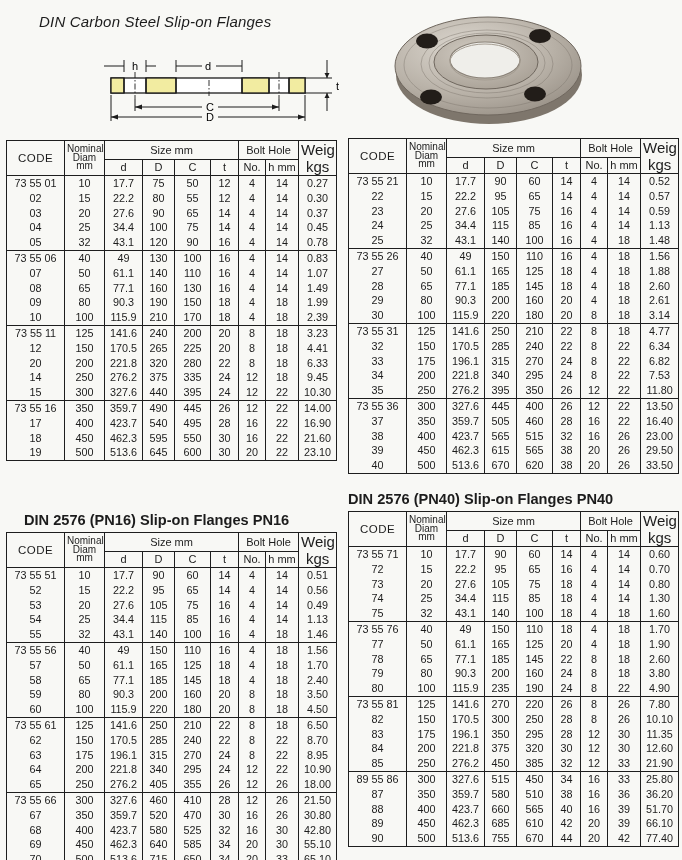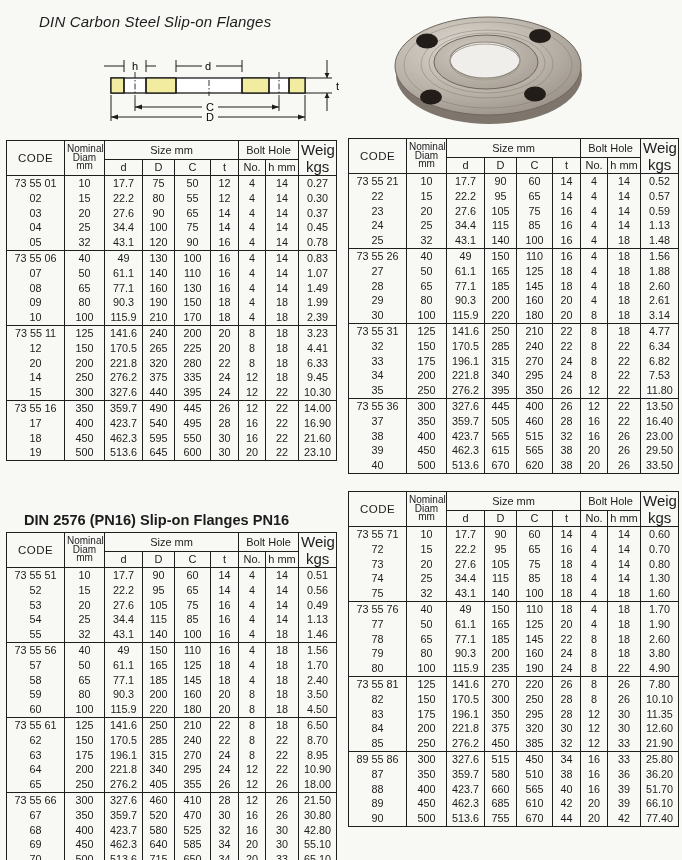--- a/index.html
+++ b/index.html
@@ -917,20 +917,21 @@
             <td class="c-no">20</td>
             <td class="c-h">33</td>
             <td class="c-wt">65.10</td>
           </tr>
         </tbody>
       </table>
     </div>
 </section>
 
 <section class="sec" id="sec3">
+  <div class="ttl"><span>DIN 2576 (PN40) Slip-on Flanges PN40</span><span class="unit"></span></div>
   <div>
       <table class="spec">
         <colgroup>
           <col style="width: 58px;">
           <col style="width: 40px;">
           <col style="width: 38px;">
           <col style="width: 32px;">
           <col style="width: 36px;">
           <col style="width: 28px;">
           <col style="width: 27px;">

